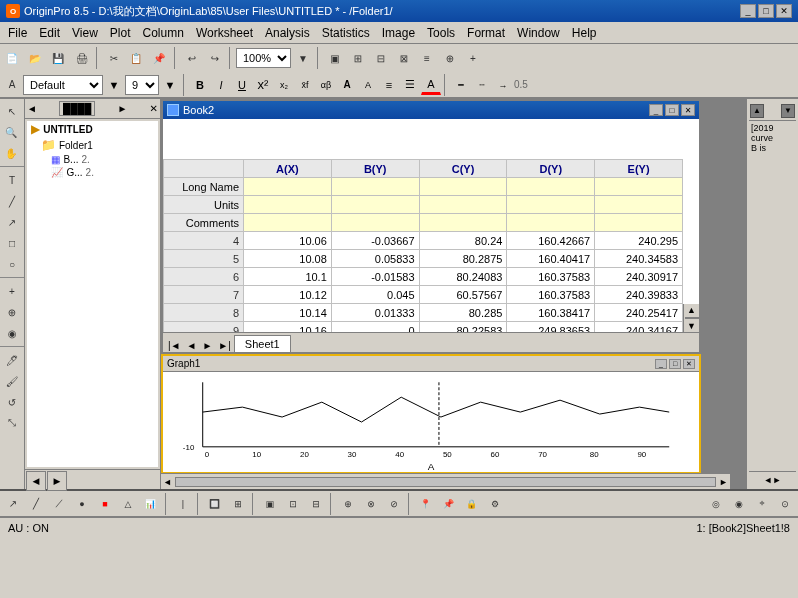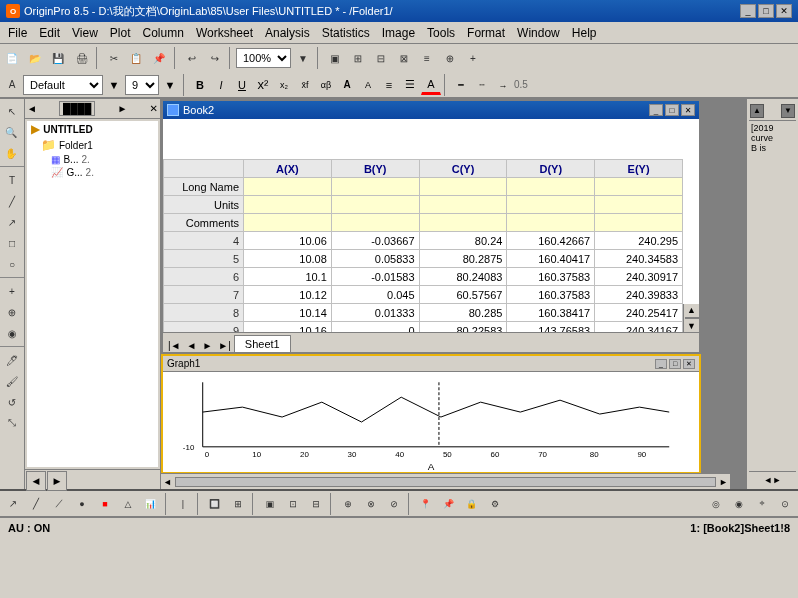--- a/index.html
+++ b/index.html
@@ -258,21 +258,20 @@
     
     #status-bar {
       height: 22px;
       background: #d4d0c8;
       border-top: 2px solid #808080;
       display: flex;
       align-items: center;
       padding: 0 4px;
       gap: 8px;
       font-size: 11px;
-      font-weight: bold;
     }
     
     
     #bottom-toolbar {
       height: 27px;
       background: #d4d0c8;
       border-top: 1px solid #808080;
       display: flex;
       align-items: center;
       padding: 0 2px;
@@ -542,21 +541,21 @@
                 <td class="ws-data-cell">0.01333</td>
                 <td class="ws-data-cell">80.285</td>
                 <td class="ws-data-cell">160.38417</td>
                 <td class="ws-data-cell">240.25417</td>
               </tr>
               <tr>
                 <td class="ws-row-header">9</td>
                 <td class="ws-data-cell">10.16</td>
                 <td class="ws-data-cell">0</td>
                 <td class="ws-data-cell">80.22583</td>
-                <td class="ws-data-cell">143.76583</td>
+                <td class="ws-data-cell">249.83653</td>
                 <td class="ws-data-cell">240.34167</td>
               </tr>
 
             </tbody>
           </table>
         </div>
 
         <div style="width:16px; background:#d4d0c8; border-left:1px solid #808080; display:flex; flex-direction:column; align-items:center;">
           <div style="font-size:9px; cursor:pointer; padding:1px;">▲</div>
           <div style="flex:1; width:14px; background:#c0c0c0; border:1px solid #808080; margin:1px 0;"></div>

